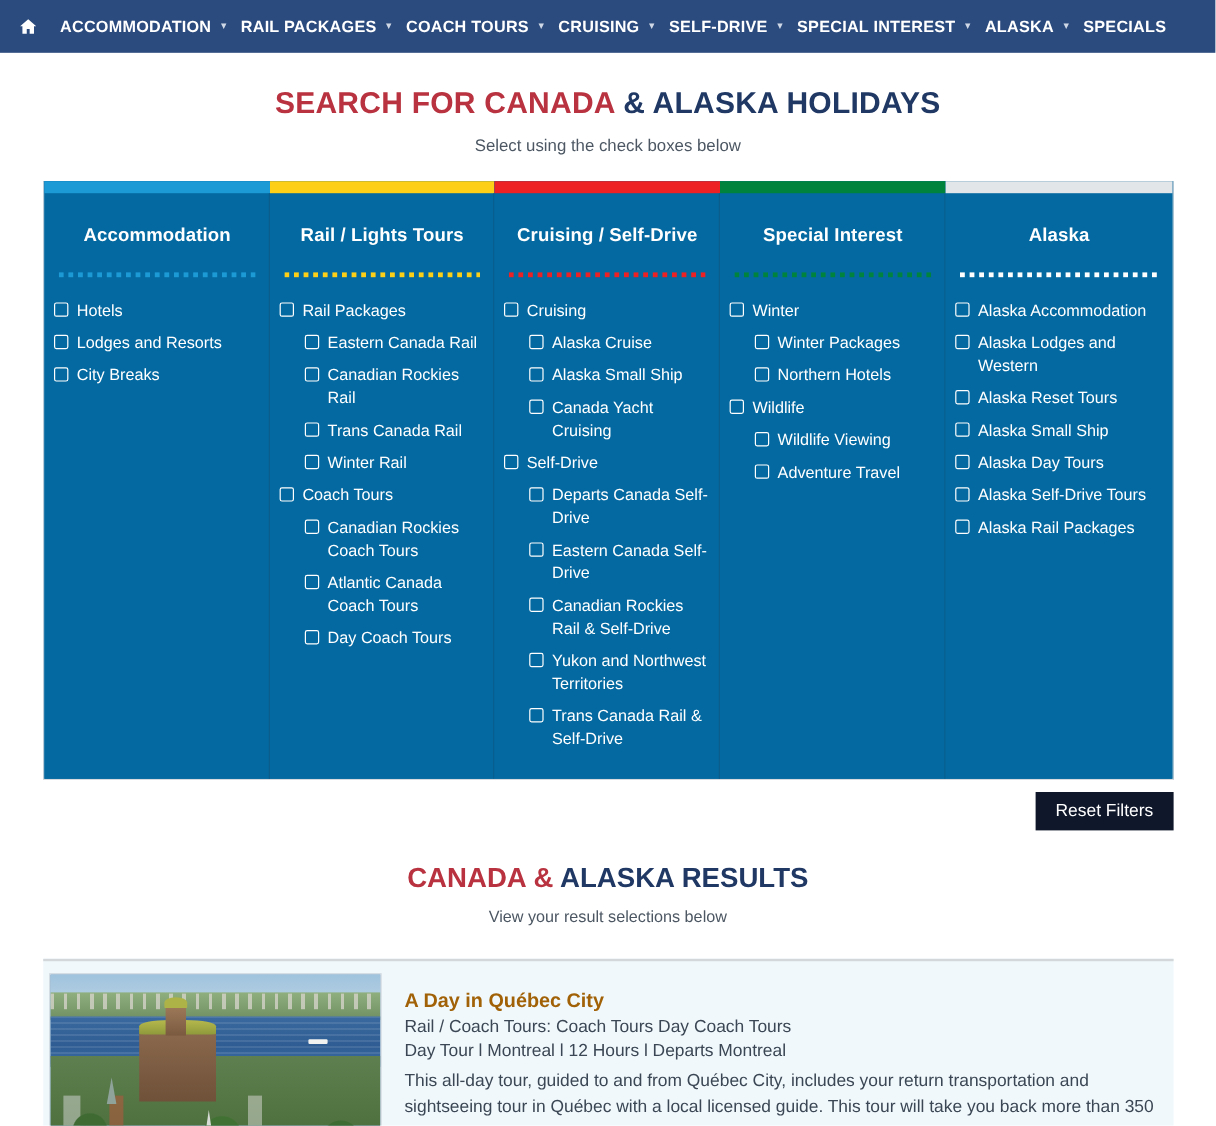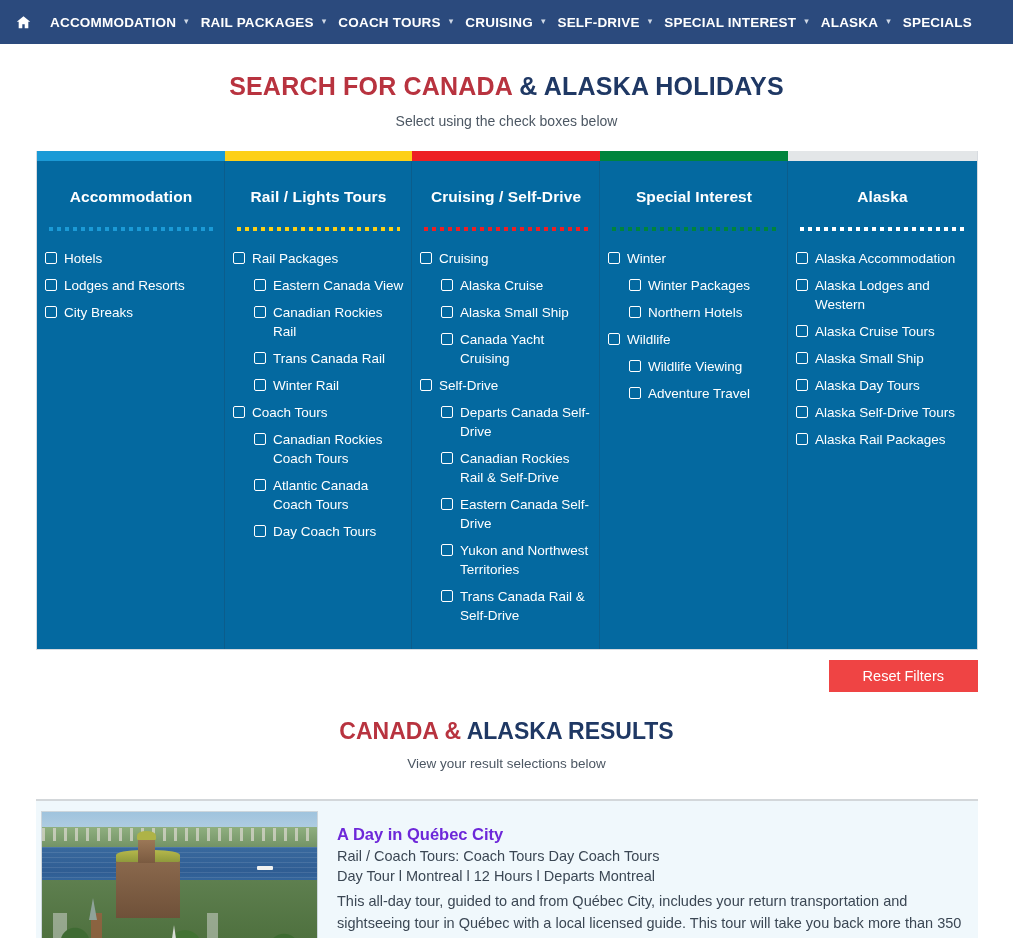--- a/index.html
+++ b/index.html
@@ -135,26 +135,26 @@
   }
 
   
   .reset-wrap {
     width: 942px;
     margin: 10px 36px 0 36px;
     display: flex;
     justify-content: flex-end;
   }
   .reset-btn {
-    background: #ef4444;
+    background: #0f172a;
     color: #ffffff;
     border: none;
     font-family: "Liberation Sans", sans-serif;
     font-size: 14.5px;
-    padding: 8px 34px;
+    padding: 8px 17px;
     cursor: pointer;
   }
 
   
   .results-title {
     margin: 26px 0 6px 0;
     font-size: 23px;
     font-weight: bold;
   }
   .results-sub {
@@ -181,21 +181,21 @@
     border: 1px solid #cdd6dc;
   }
   .result-body {
     padding-left: 19px;
     padding-top: 14px;
     flex: 1 1 auto;
     min-width: 0;
   }
   .result-name {
     margin: 0;
-    color: #6d28d9;
+    color: #a16207;
     font-size: 16.5px;
     font-weight: bold;
     cursor: pointer;
   }
   .result-cat, .result-meta {
     margin: 4px 0 0 0;
     color: #3b4754;
     font-size: 14.5px;
   }
   .result-desc {
@@ -331,21 +331,21 @@
       <div class="col-topbar" style="background: rgb(253, 208, 23);"></div>
       <div class="col-title">Rail / Lights Tours</div>
       <div class="col-dots" style="background-image: linear-gradient(90deg, rgb(253, 208, 23) 0px, rgb(253, 208, 23) 4px, transparent 4px, transparent 8px);"></div>
       <ul class="col-list">
         <li class="chk-row">
           <span class="chk-box"></span>
           <span class="chk-label">Rail Packages</span>
         </li>
         <li class="chk-row child">
           <span class="chk-box"></span>
-          <span class="chk-label">Eastern Canada View</span>
+          <span class="chk-label">Eastern Canada Rail</span>
         </li>
         <li class="chk-row child">
           <span class="chk-box"></span>
           <span class="chk-label">Canadian Rockies Rail</span>
         </li>
         <li class="chk-row child">
           <span class="chk-box"></span>
           <span class="chk-label">Trans Canada Rail</span>
         </li>
         <li class="chk-row child">
@@ -395,25 +395,25 @@
         <li class="chk-row">
           <span class="chk-box"></span>
           <span class="chk-label">Self-Drive</span>
         </li>
         <li class="chk-row child">
           <span class="chk-box"></span>
           <span class="chk-label">Departs Canada Self-Drive</span>
         </li>
         <li class="chk-row child">
           <span class="chk-box"></span>
+          <span class="chk-label">Eastern Canada Self-Drive</span>
+        </li>
+        <li class="chk-row child">
+          <span class="chk-box"></span>
           <span class="chk-label">Canadian Rockies Rail &amp; Self-Drive</span>
-        </li>
-        <li class="chk-row child">
-          <span class="chk-box"></span>
-          <span class="chk-label">Eastern Canada Self-Drive</span>
         </li>
         <li class="chk-row child">
           <span class="chk-box"></span>
           <span class="chk-label">Yukon and Northwest Territories</span>
         </li>
         <li class="chk-row child">
           <span class="chk-box"></span>
           <span class="chk-label">Trans Canada Rail &amp; Self-Drive</span>
         </li>
       </ul>
@@ -459,21 +459,21 @@
         <li class="chk-row">
           <span class="chk-box"></span>
           <span class="chk-label">Alaska Accommodation</span>
         </li>
         <li class="chk-row">
           <span class="chk-box"></span>
           <span class="chk-label">Alaska Lodges and Western</span>
         </li>
         <li class="chk-row">
           <span class="chk-box"></span>
-          <span class="chk-label">Alaska Cruise Tours</span>
+          <span class="chk-label">Alaska Reset Tours</span>
         </li>
         <li class="chk-row">
           <span class="chk-box"></span>
           <span class="chk-label">Alaska Small Ship</span>
         </li>
         <li class="chk-row">
           <span class="chk-box"></span>
           <span class="chk-label">Alaska Day Tours</span>
         </li>
         <li class="chk-row">

